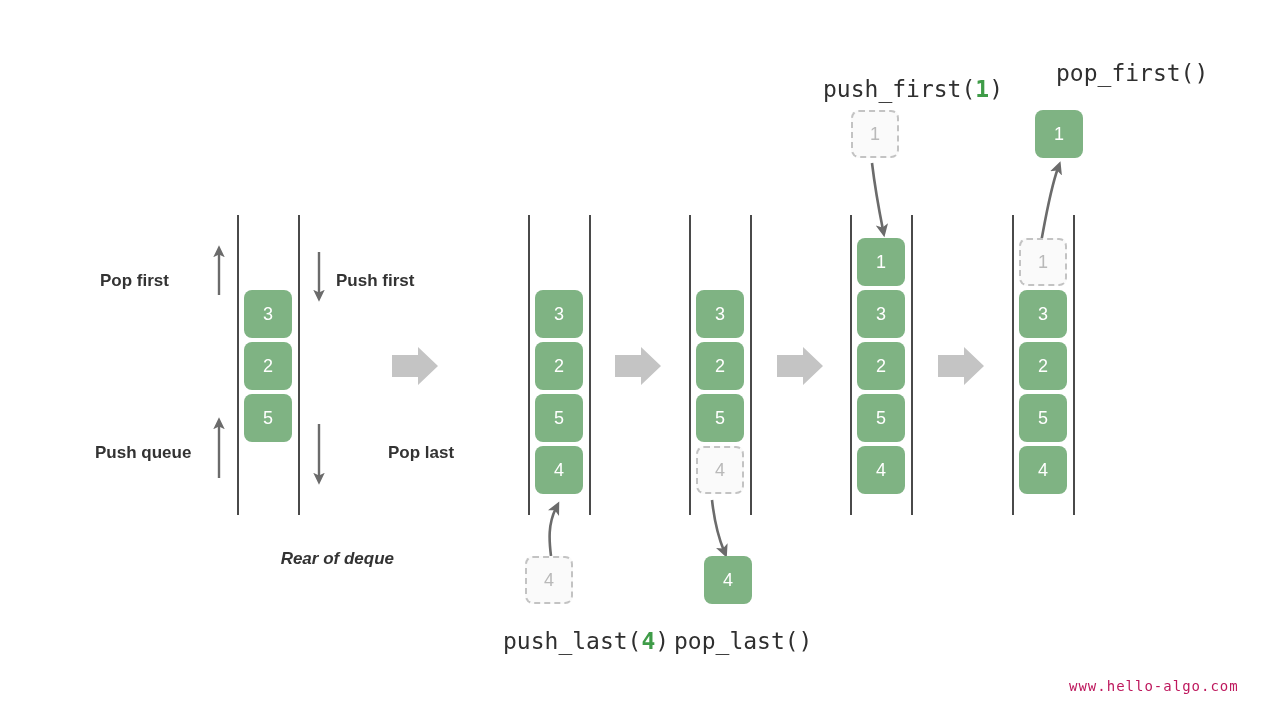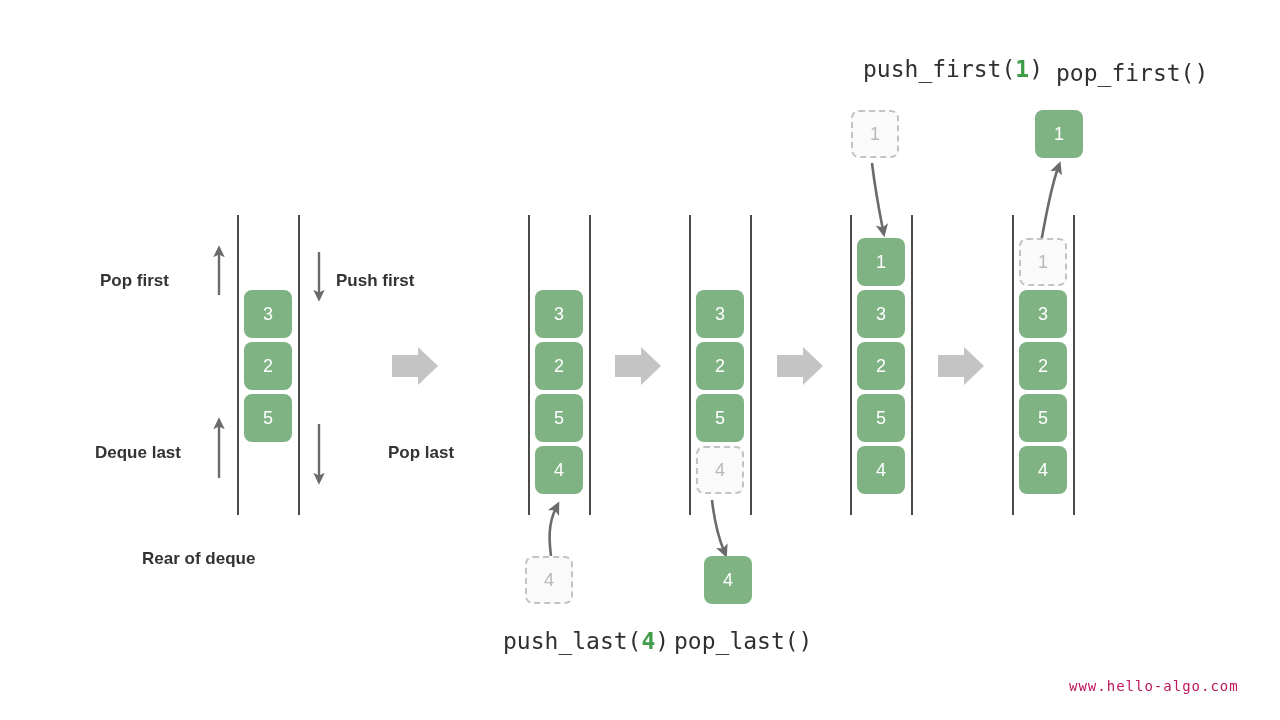--- a/index.html
+++ b/index.html
@@ -139,25 +139,25 @@
     <g>
       <path d="M872,163 C875,188 879,210 883,230" stroke="#6b6b6b" stroke-width="2.6" fill="none" marker-end="url(#thinHead)"></path>
     </g>
 
     <g>
       <path d="M1040,248 C1046,216 1050,190 1058,168" stroke="#6b6b6b" stroke-width="2.6" fill="none" marker-end="url(#thinHead)"></path>
     </g>
   </svg>
 
 
-  <div class="abs bold-label" style="left:142px; top:549px; width:252px; text-align:left;">Rear of deque</div>
+  <div class="abs bold-label" style="left:142px; top:549px; width:252px; text-align:right;font-style:italic;">Rear of deque</div>
 
   <div class="abs bold-label" style="left:100px; top:271px;">Pop first</div>
   <div class="abs bold-label" style="left:336px; top:271px;">Push first</div>
-  <div class="abs bold-label" style="left:95px; top:443px;">Deque last</div>
+  <div class="abs bold-label" style="left:95px; top:443px;">Push queue</div>
   <div class="abs bold-label" style="left:348px; top:443px;margin-left:40px;">Pop last</div>
 
   <div class="abs">
     <div class="rail" style="left:237px; top:215px; height:300px;"></div>
     <div class="rail" style="left:298px; top:215px; height:300px;"></div>
     <div class="cell filled" style="left:244px; top:290px;">3</div>
     <div class="cell filled" style="left:244px; top:342px;">2</div>
     <div class="cell filled" style="left:244px; top:394px;">5</div>
   </div>
 
@@ -201,20 +201,20 @@
     <div class="cell filled" style="left:1019px; top:342px;">2</div>
     <div class="cell filled" style="left:1019px; top:394px;">5</div>
     <div class="cell filled" style="left:1019px; top:446px;">4</div>
   </div>
 
   <div class="abs mono-label" style="left:503px; top:628px;">
     <span>push_last(</span><span class="arg">4</span><span>)</span>
   </div>
   <div class="abs mono-label" style="left:674px; top:628px;">pop_last()</div>
 
-  <div class="abs mono-label" style="left:823px; top:56px;margin-left:40px;">
+  <div class="abs mono-label" style="left:823px; top:76px;">
     <span>push_first(</span><span class="arg">1</span><span>)</span>
   </div>
   <div class="abs mono-label" style="left:1032px; top:60px;margin-left:24px;">pop_first()</div>
 
   <div class="abs watermark" style="left:1069px; top:678px;">www.hello-algo.com</div>
 
 </div>
 
 </body></html>

